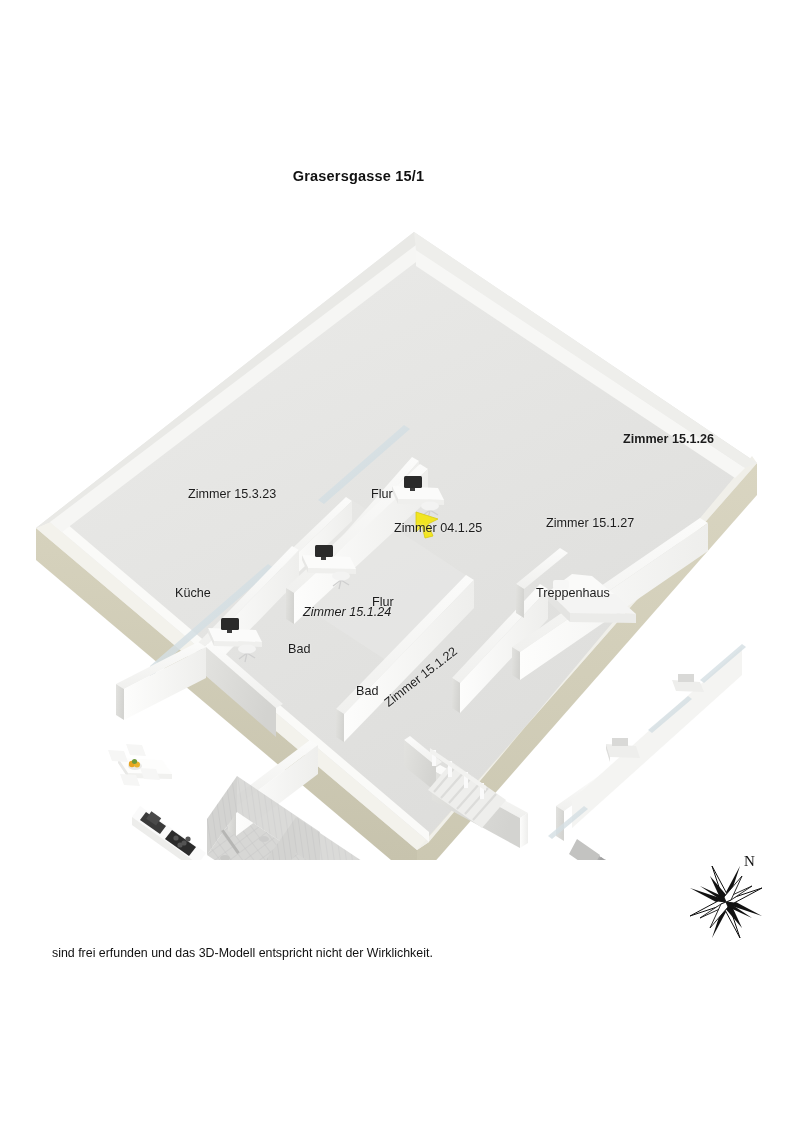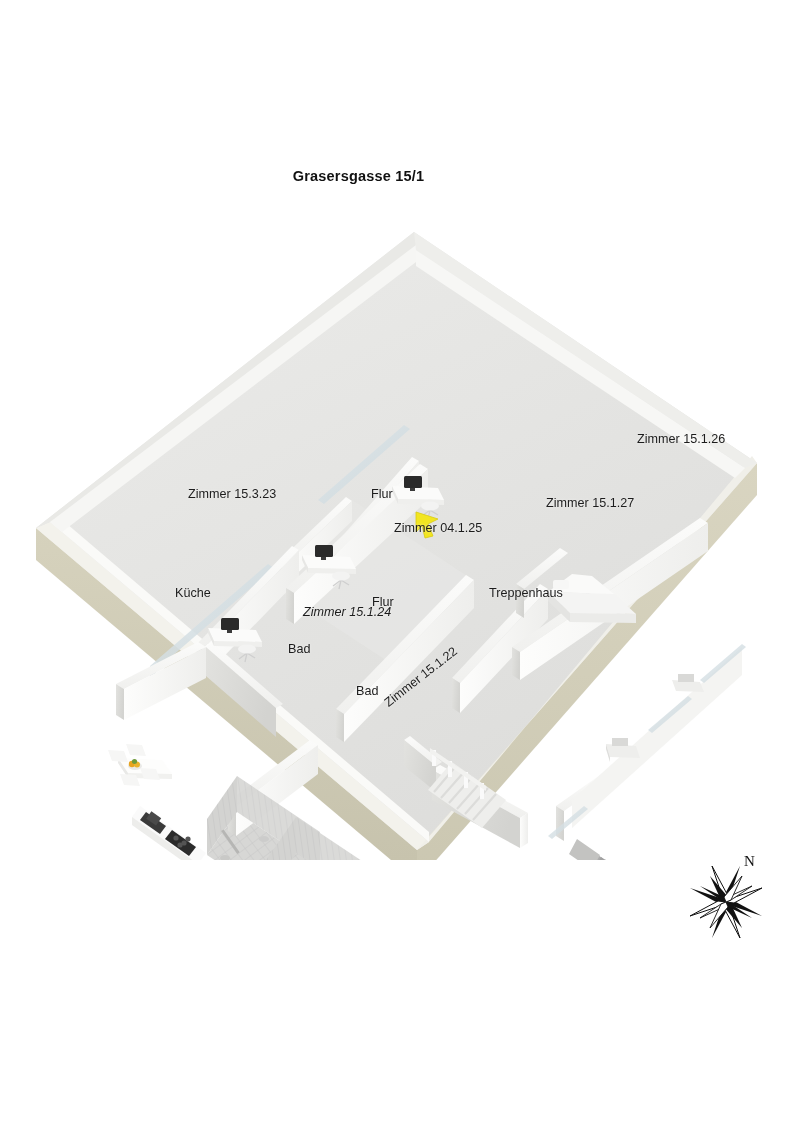--- a/index.html
+++ b/index.html
@@ -399,27 +399,27 @@
         </g>
       </g>
 
       <g transform="translate(416,302)">
         <polygon points="0,0 22,7 12,12 17,24 9,26 6,14 0,20" fill="#f2e520" stroke="#d8cc12" stroke-width="0.8"></polygon>
       </g>
     </svg>
 
     <div class="room-label" style="left:394px; top:311px;">Zimmer 04.1.25</div>
     <div class="room-label" style="left:303px; top:395px;font-style:italic;">Zimmer 15.1.24</div>
-    <div class="room-label" style="left:637px; top:222px;">Zimmer 15.1.26</div>
+    <div class="room-label" style="left:623px; top:222px;font-weight:bold;">Zimmer 15.1.26</div>
     <div class="room-label" style="left:188px; top:277px;">Zimmer 15.3.23</div>
     <div class="room-label" style="left:371px; top:277px;">Flur</div>
-    <div class="room-label" style="left:546px; top:286px;text-align:center;">Zimmer 15.1.27</div>
+    <div class="room-label" style="left:546px; top:306px;text-align:center;">Zimmer 15.1.27</div>
     <div class="room-label" style="left:175px; top:376px;">Küche</div>
     <div class="room-label" style="left:372px; top:385px;">Flur</div>
-    <div class="room-label" style="left:489px; top:376px;">Treppenhaus</div>
+    <div class="room-label" style="left:536px; top:376px;">Treppenhaus</div>
     <div class="room-label" style="left:288px; top:432px;">Bad</div>
     <div class="room-label" style="left:356px; top:474px;">Bad</div>
     <div class="room-label" style="left:386px; top:487px; transform:rotate(-38deg); transform-origin:0 50%;">Zimmer 15.1.22</div>
   </div>
 
   <div id="compass">
     <svg width="84" height="84" viewBox="0 0 84 84" xmlns="http://www.w3.org/2000/svg">
       <g transform="translate(40,44)">
 
         <polygon points="0,0 4,-6 14,-36 -1,-8" fill="#111111"></polygon>
@@ -438,15 +438,16 @@
         <polygon points="0,0 5,2 26,16 2,5" fill="#111111"></polygon>
         <polygon points="0,0 2,5 -16,26 -5,2" fill="#ffffff" stroke="#111111" stroke-width="0.9"></polygon>
         <polygon points="0,0 -5,-2 -26,-16 -2,-5" fill="#111111"></polygon>
         <polygon points="0,0 -2,-5 16,-26 5,-2" fill="#ffffff" stroke="#111111" stroke-width="0.9"></polygon>
       </g>
     </svg>
     <div id="compass-n">N</div>
   </div>
 
   <div id="disclaimer">
+    <div>sind frei erfunden und das 3D-Modell entspricht nicht der Wirklichkeit.</div>
   </div>
 
 </div>
 
 </body></html>

